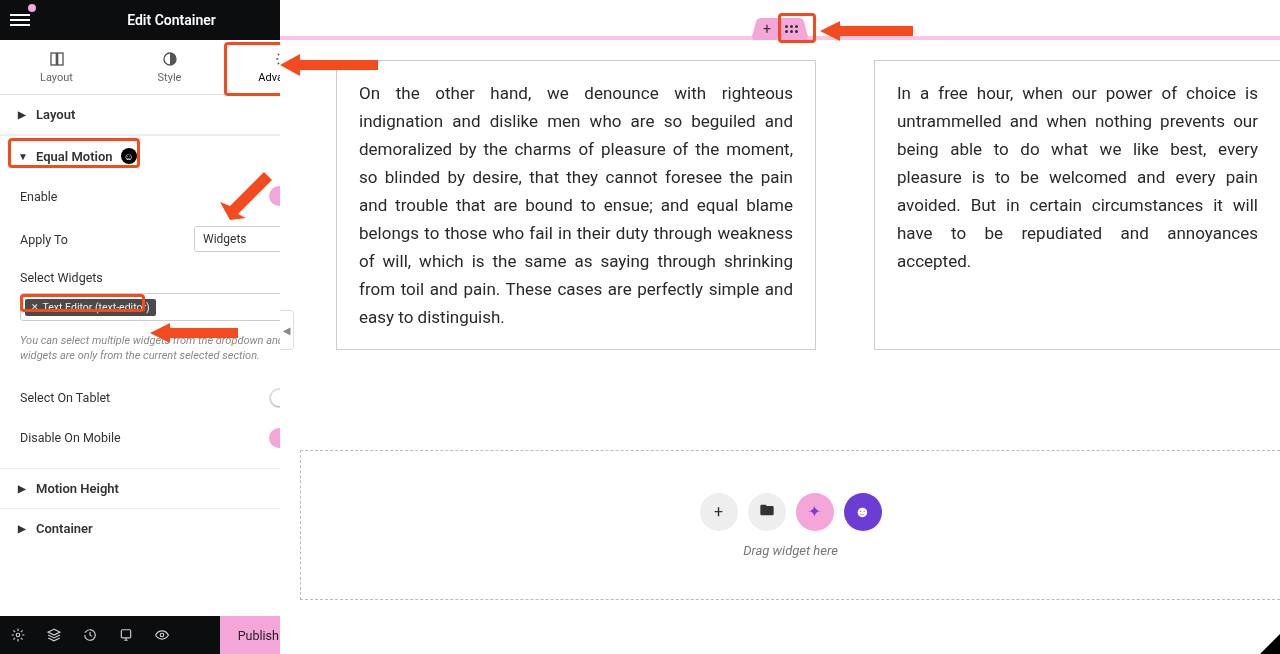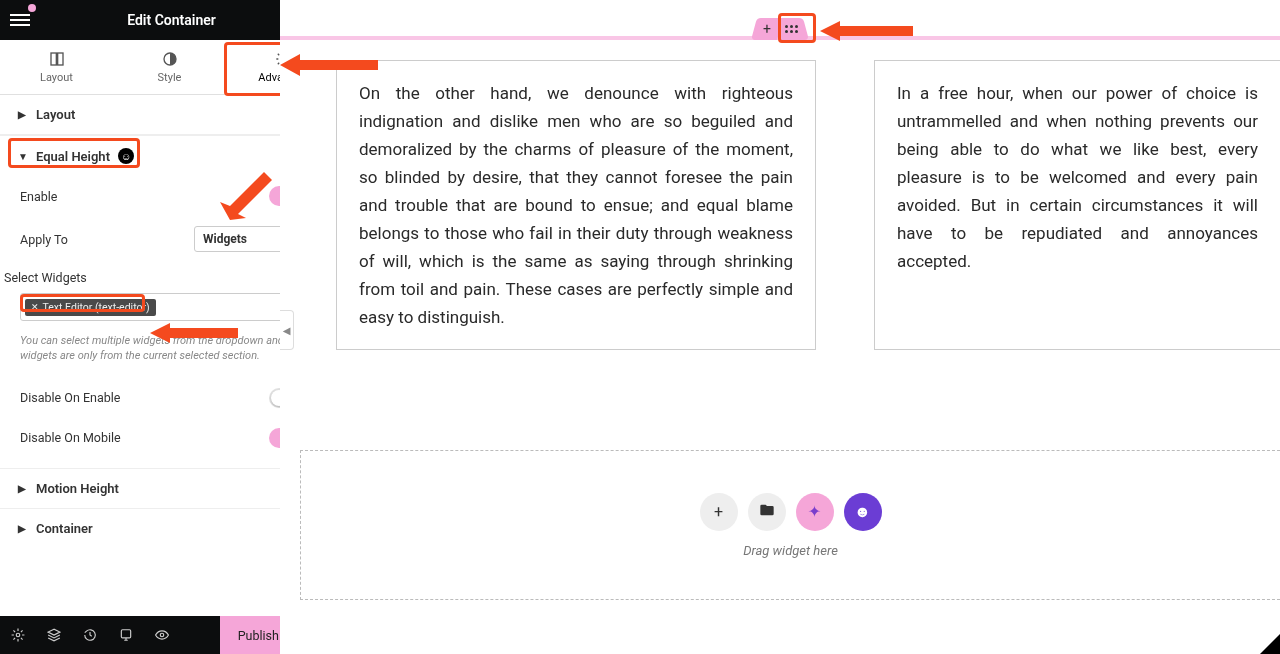--- a/index.html
+++ b/index.html
@@ -166,25 +166,24 @@
     width: 125px;
     border: 1px solid #ccc;
     border-radius: 3px;
     padding: 5px 8px;
     font-size: 12px;
     display: flex;
     justify-content: space-between;
     align-items: center;
     cursor: pointer;
     background: #fff;
-    font-weight: bold;
   }
 
   .subheading {
-    padding: 8px 4px 4px;
+    padding: 8px 20px 4px;
     font-size: 12.5px;
     color: #333;
   }
 
   .widget-tag-row {
     margin: 4px 20px 6px;
     border: 1px solid #ccc;
     border-radius: 3px;
     padding: 4px;
     position: relative;
@@ -423,21 +422,21 @@
     <div class="section-header">
       <span class="arrow">▶</span>
       <span>Layout</span>
     </div>
 
     <div class="divider"></div>
 
     <div class="equal-height-wrap">
       <div class="section-header" style="border-bottom:none;">
         <span class="arrow">▼</span>
-        <span>Equal Height</span>
+        <span>Equal Motion</span>
         <span class="happy-icon-badge">☺</span>
       </div>
       <div class="red-box" style="left:8px;top:2px;width:132px;height:30px;"></div>
     </div>
 
     <div class="control-row">
       <span class="control-label">Enable</span>
       <div class="toggle on">
         <span>Yes</span>
         <div class="toggle-knob"></div>
@@ -460,21 +459,21 @@
           <span class="x">✕</span>
           <span>Text Editor (text-editor)</span>
         </span>
       </div>
       <div class="red-box" style="left:20px;top:1px;width:125px;height:18px;"></div>
     </div>
 
     <div class="helper-text">You can select multiple widgets from the dropdown and these widgets are only from the current selected section.</div>
 
     <div class="control-row">
-      <span class="control-label">Disable On Enable</span>
+      <span class="control-label">Select On Tablet</span>
       <div class="toggle off">
         <div class="toggle-knob"></div>
         <span>No</span>
       </div>
     </div>
 
     <div class="control-row">
       <span class="control-label">Disable On Mobile</span>
       <div class="toggle on">
         <span>Yes</span>

